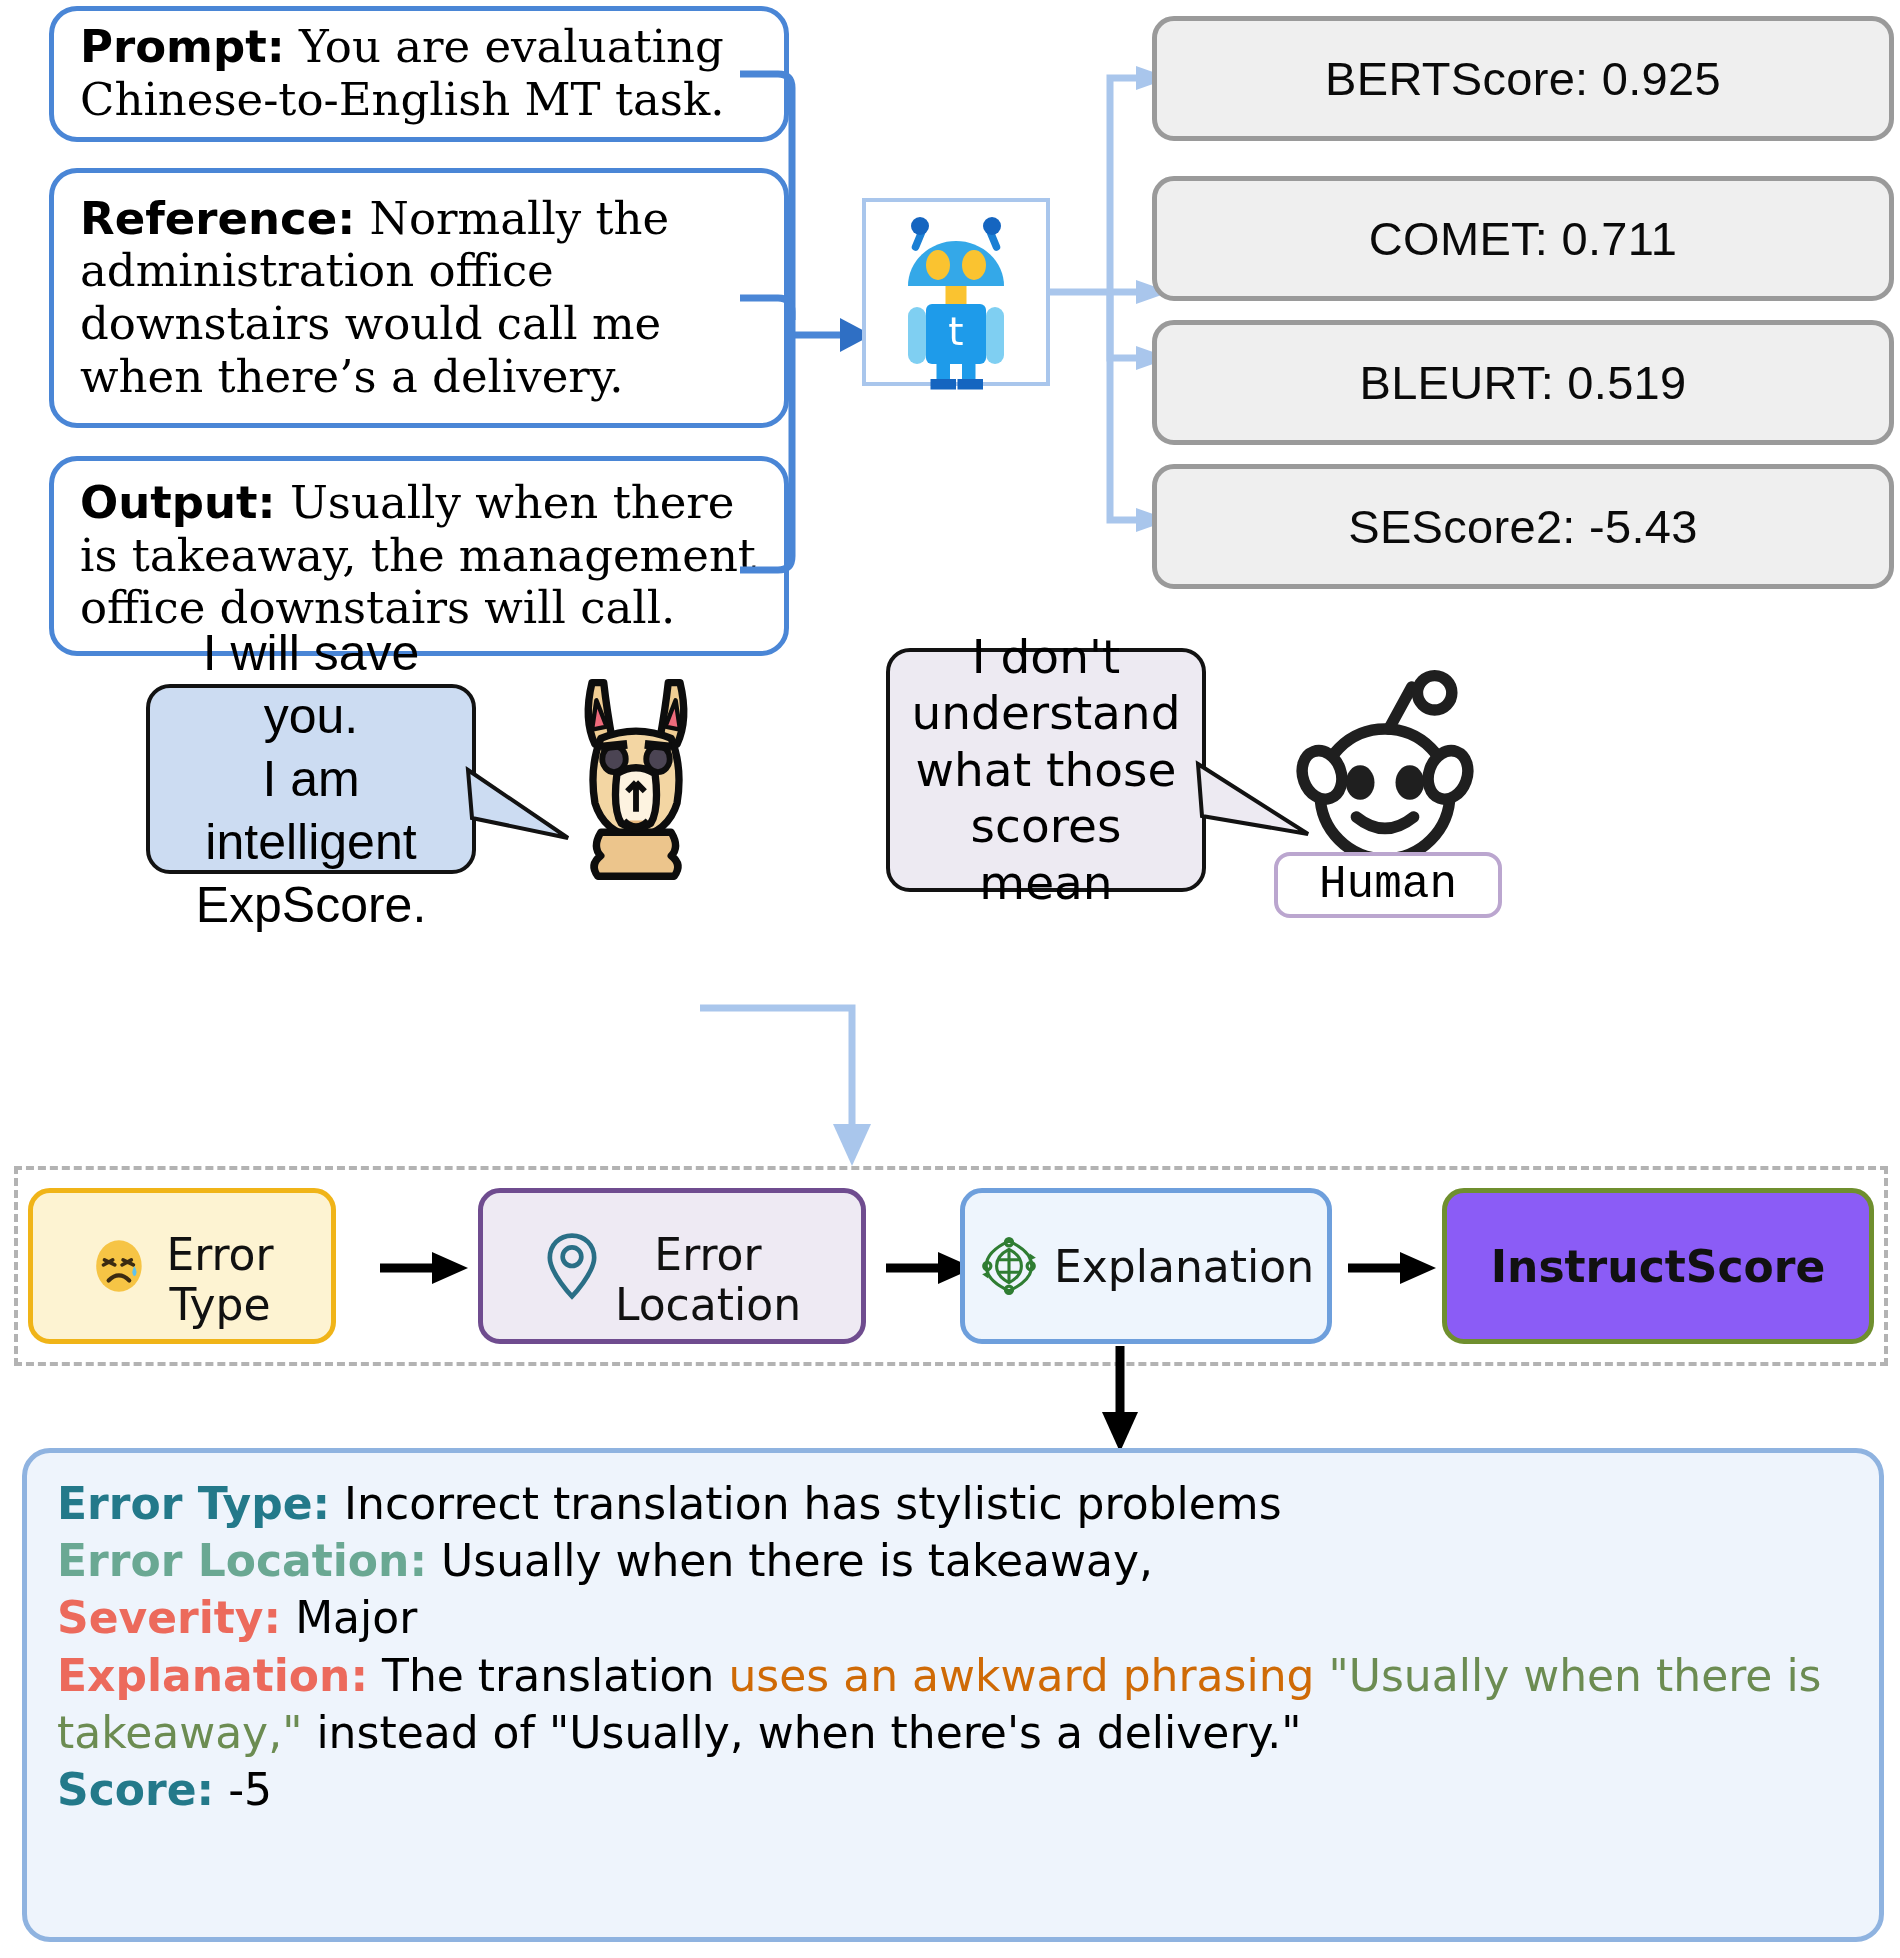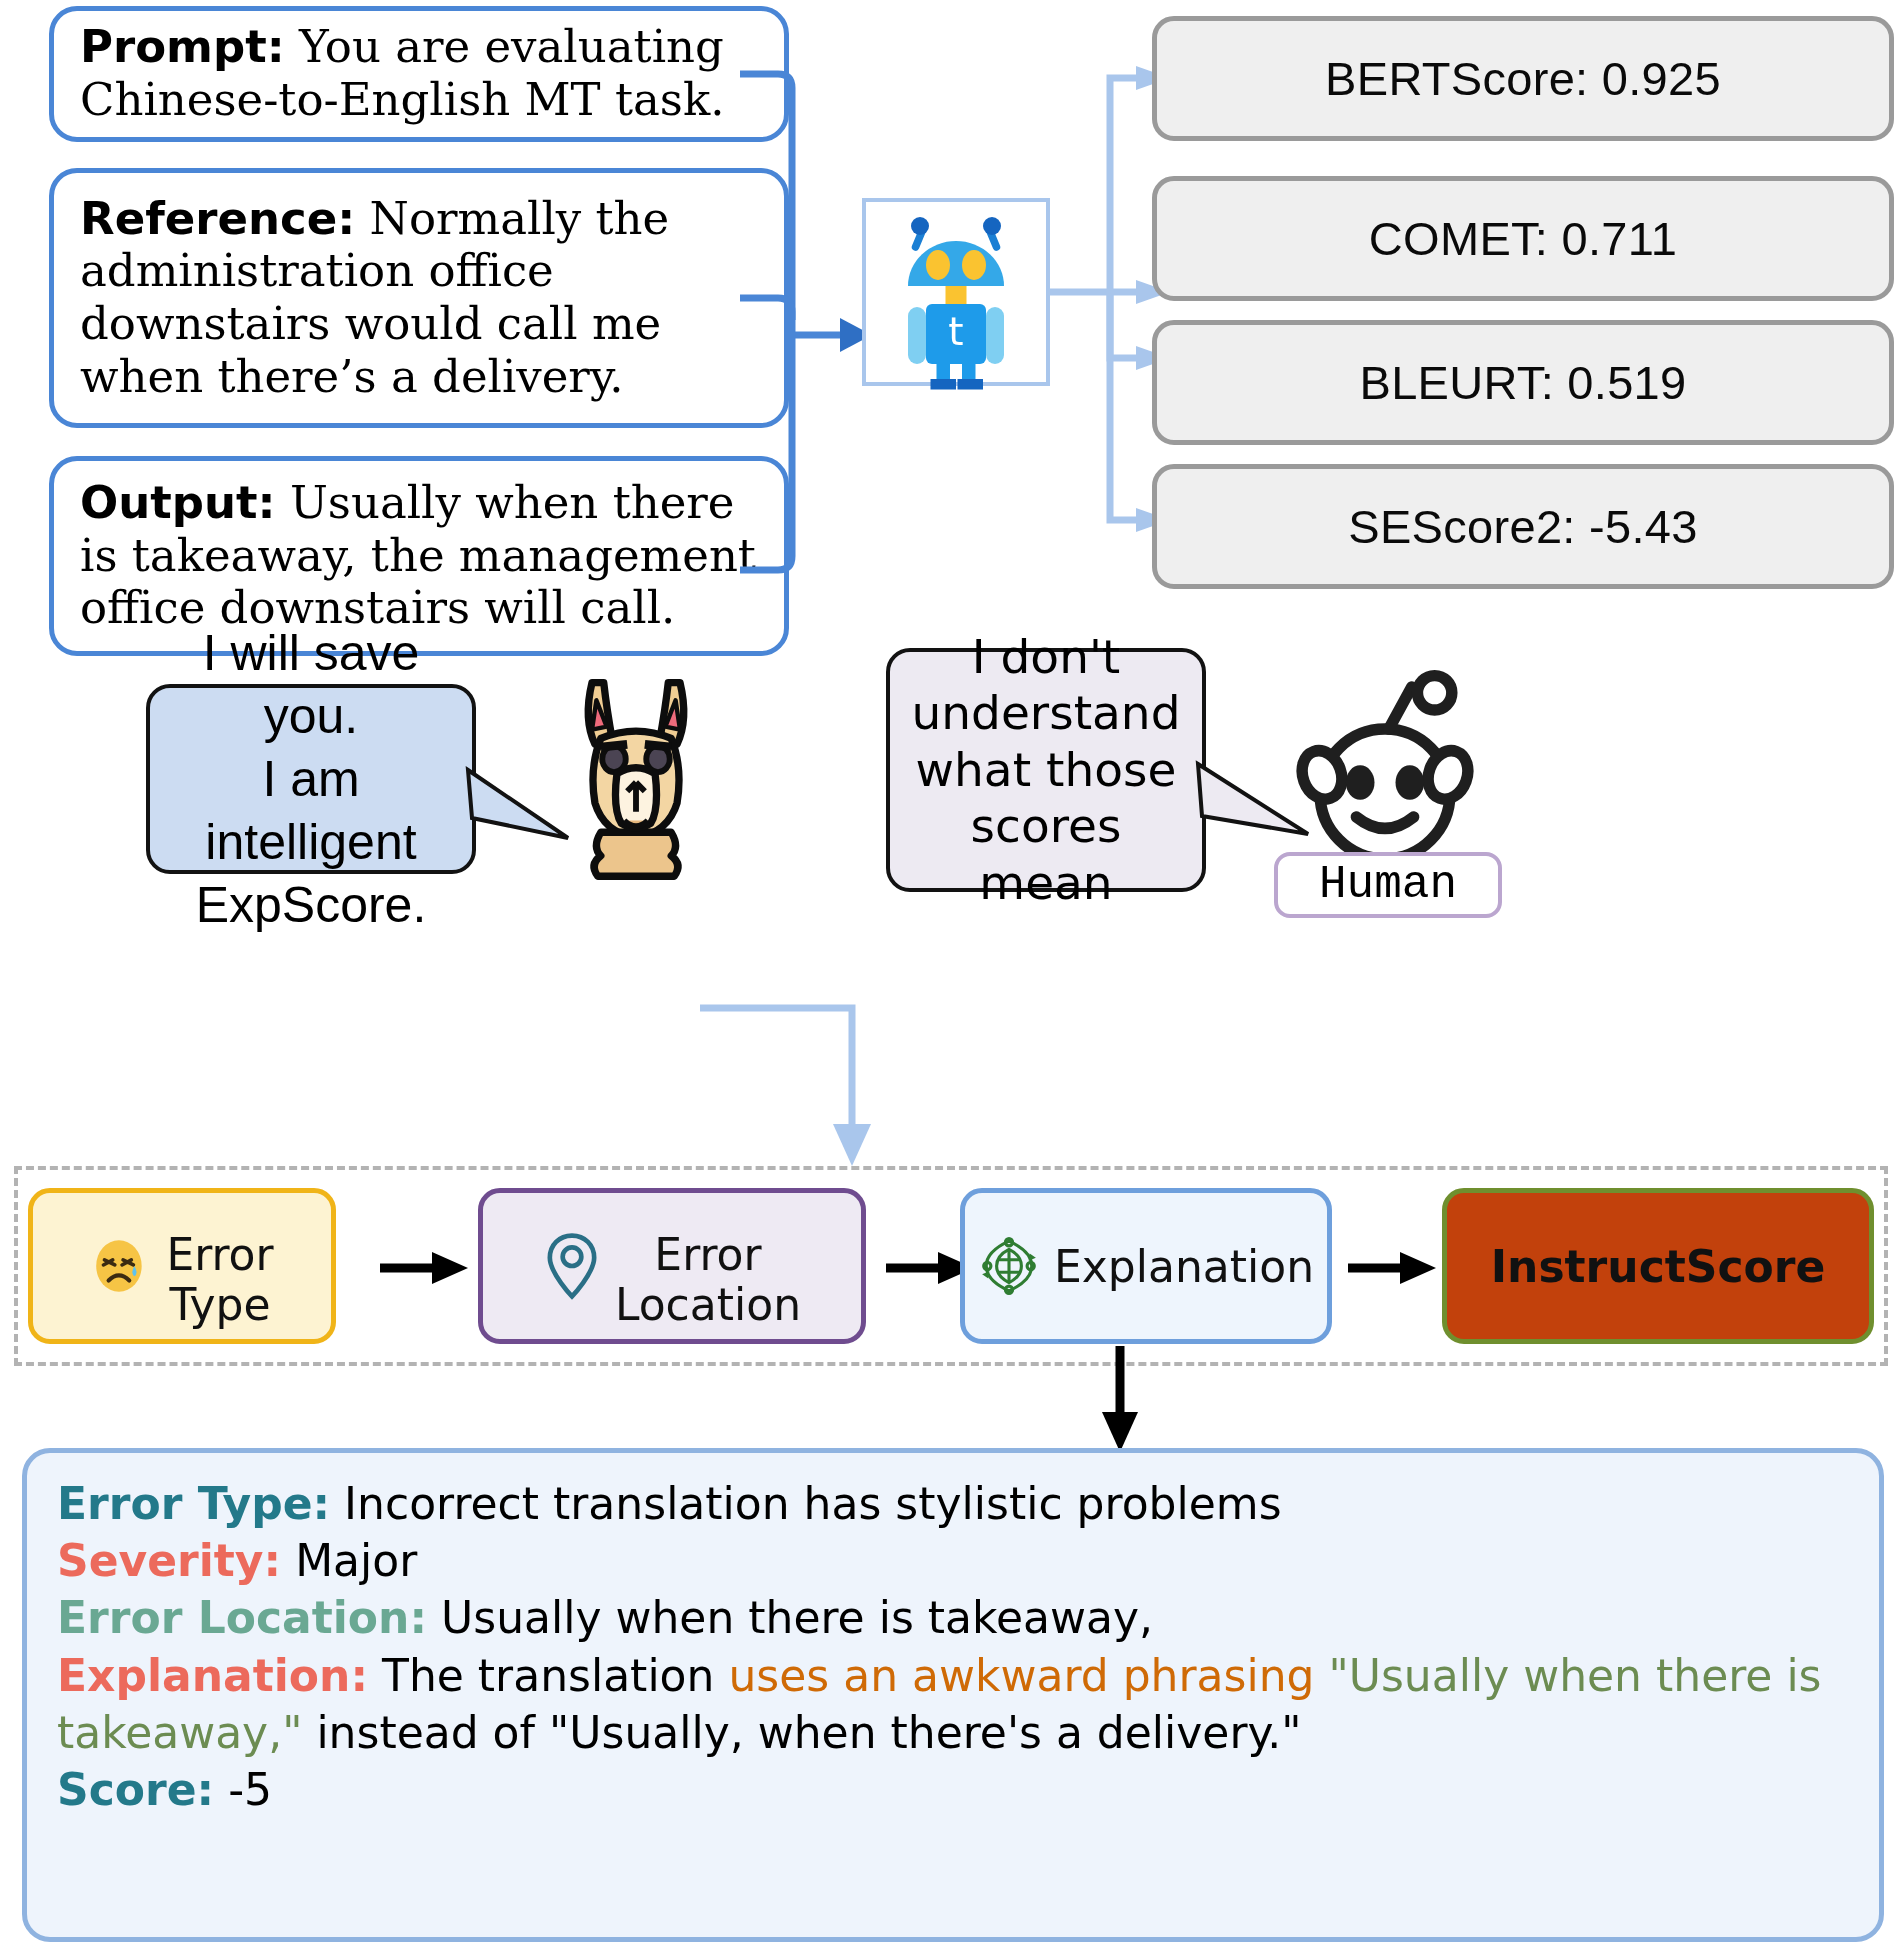--- a/index.html
+++ b/index.html
@@ -106,21 +106,21 @@
     gap: 14px;
     font-family: "DejaVu Sans", sans-serif;
     font-size: 44px;
     color: #111;
     padding: 0 14px;
   }
   .stage .two-line { display:flex; flex-direction:column; align-items:center; line-height:1.12;margin-top:27px; }
   .stage-errtype  { border: 5px solid #f0b418; background:#fdf3d2; }
   .stage-errloc   { border: 5px solid #6f4c8f; background:#eeeaf3; }
   .stage-expl     { border: 5px solid #6e9fdc; background:#eef5fd; }
-  .stage-instr    { border: 5px solid #6f8f2e; background:#c2410c; font-weight:bold; }
+  .stage-instr    { border: 5px solid #6f8f2e; background:#8b5cf6; font-weight:bold; }
 
   
   .output-card {
     border: 5px solid #8fb3e0;
     border-radius: 28px;
     background: #eef4fc;
     padding: 22px 30px;
     font-family: "DejaVu Sans", sans-serif;
     font-size: 44px;
     line-height: 1.30;
@@ -354,26 +354,26 @@
   <path d="M22,0 V72" stroke="#000" stroke-width="9" fill="none"></path>
   <polygon points="4,66 22,106 40,66" fill="#000"></polygon>
 </svg>
 
 <div class="abs output-card" style="left:22px; top:1448px; width:1862px; height:494px;">
   <div>
     <span class="k-teal">Error Type:</span>
     <span>Incorrect translation has stylistic problems</span>
   </div>
   <div>
+    <span class="k-green">Error Location:</span>
+    <span>Usually when there is takeaway,</span>
+  </div>
+  <div>
     <span class="k-red">Severity:</span>
     <span>Major</span>
-  </div>
-  <div>
-    <span class="k-green">Error Location:</span>
-    <span>Usually when there is takeaway,</span>
   </div>
   <div>
     <span class="k-red">Explanation:</span>
     <span>The translation</span>
     <span class="k-orange">uses an awkward phrasing</span>
     <span class="k-olive">"Usually when there is takeaway,"</span>
     <span>instead of "Usually, when there's a delivery."</span>
   </div>
   <div>
     <span class="k-teal">Score:</span>

